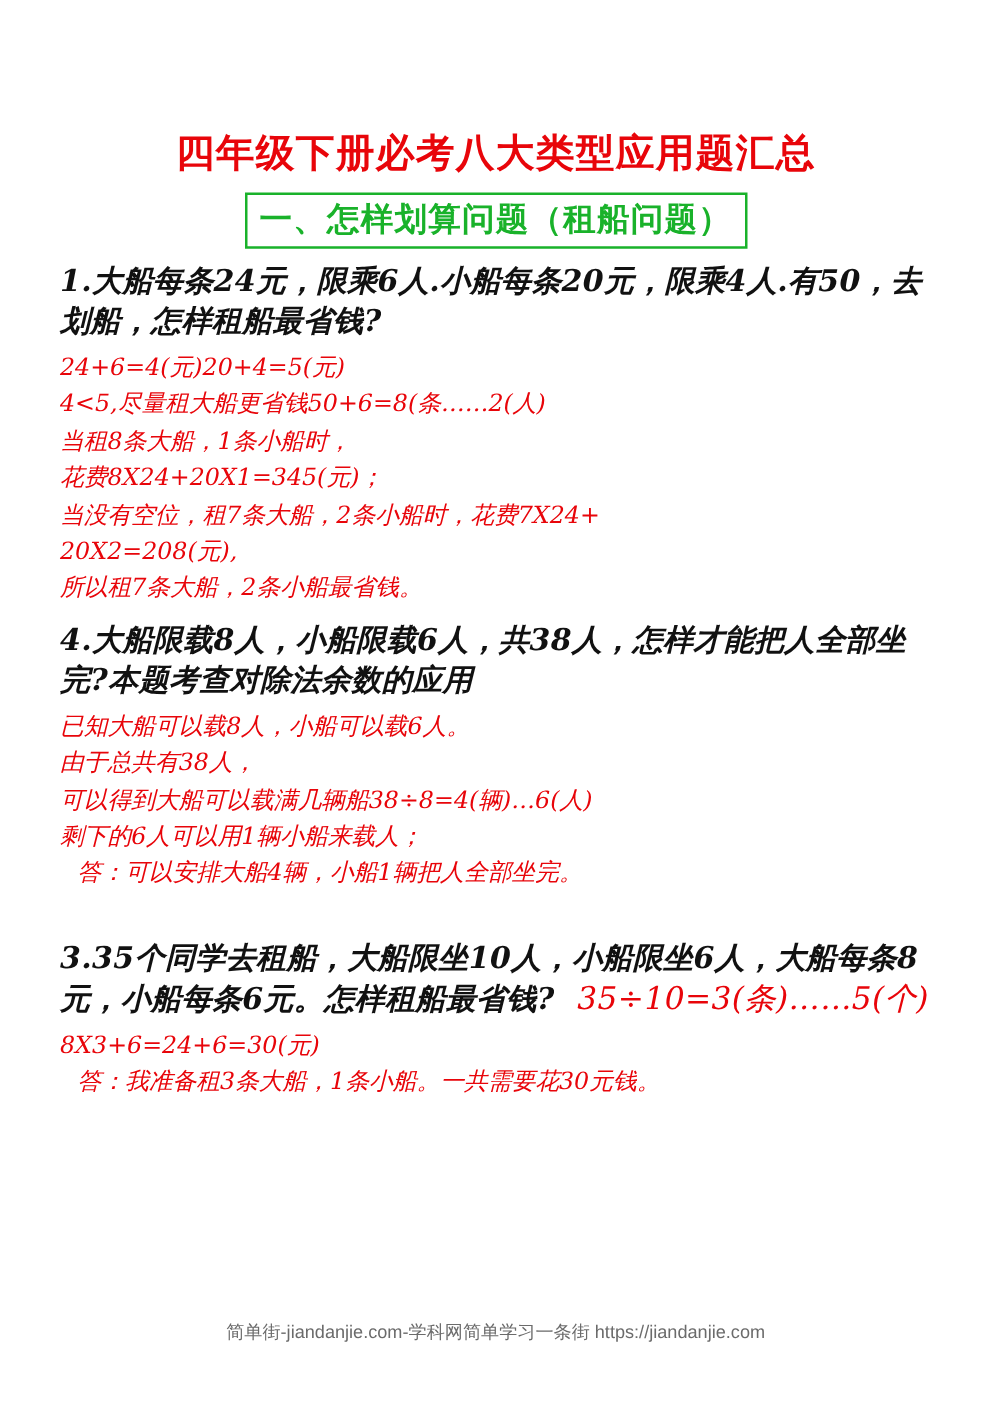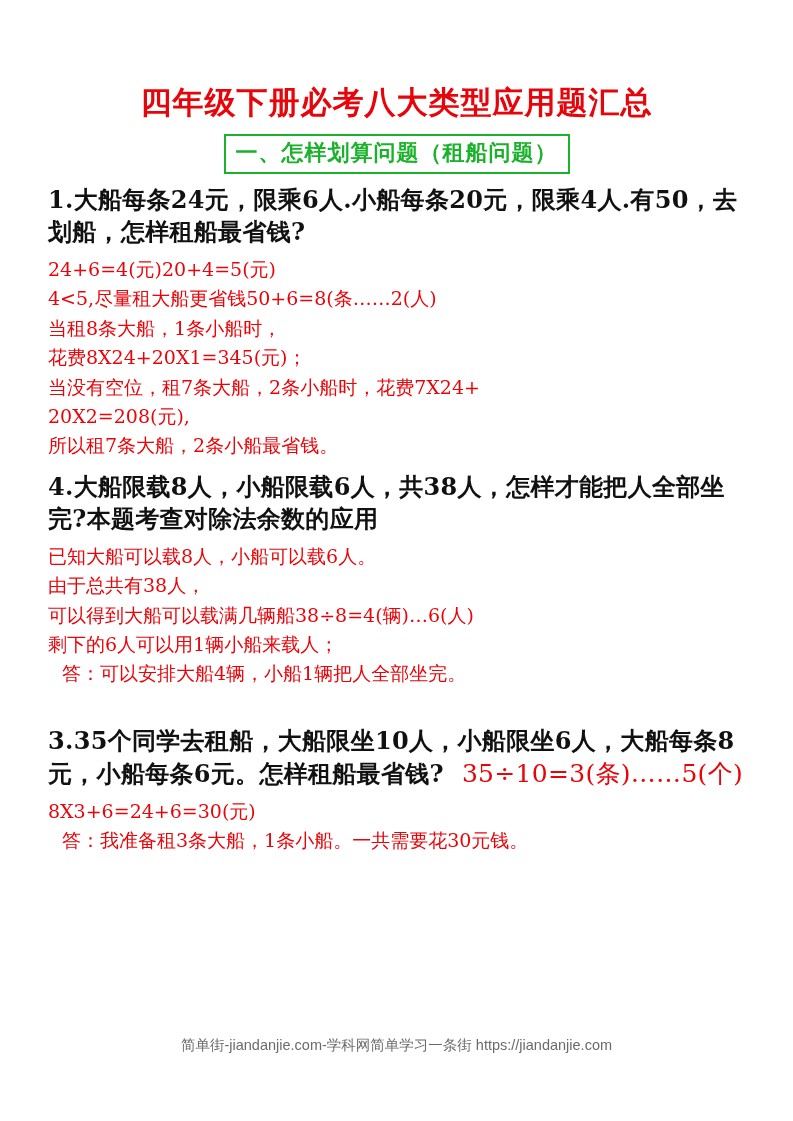--- a/index.html
+++ b/index.html
@@ -13,47 +13,49 @@
     font-family: "Liberation Serif", "DejaVu Serif", serif;
     position: relative;
     overflow: hidden;
   }
   .page {
     width: 793px;
     height: 1072px;
     box-sizing: border-box;
     padding: 60px 48px 16px 48px;
     position: relative;
+    margin-top: 20px;
   }
   .doc-title {
     text-align: center;
     color: #e8050a;
     font-size: 31px;
     font-weight: bold;
     letter-spacing: 1px;
     margin: 22px 0 10px 0;
     font-family: "DejaVu Serif", "Liberation Serif", serif;
   }
   .section-heading-wrap {
     display: flex;
     justify-content: center;
     margin: 4px 0 10px 0;
   }
   .section-heading {
     display: inline-block;
     border: 2px solid #19b22a;
     color: #19b22a;
-    font-size: 22px;
+    font-size: 26px;
     font-weight: bold;
     padding: 2px 10px 4px 10px;
     letter-spacing: 1px;
     font-family: "DejaVu Serif", "Liberation Serif", serif;
   }
   .q-block {
     margin: 10px 0 0 0;
+    font-style: italic;
   }
   .question {
     color: #111111;
     font-size: 24px;
     line-height: 1.35;
     font-weight: bold;
     text-align: left;
     letter-spacing: 0.3px;
     font-family: "DejaVu Serif", "Liberation Serif", serif;
   }

